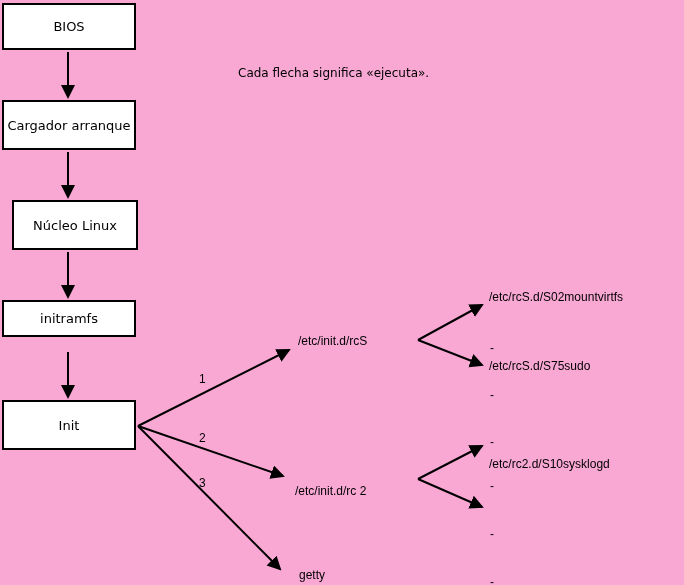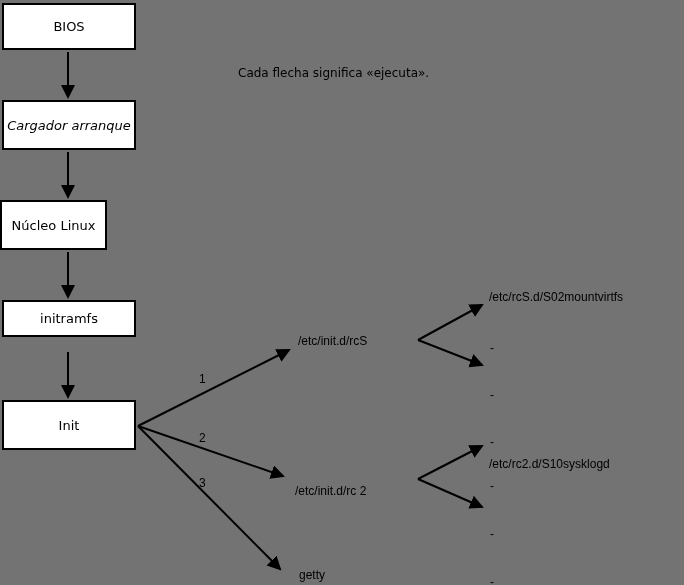--- a/index.html
+++ b/index.html
@@ -1,20 +1,20 @@
 <!DOCTYPE html>
 <html><head>
 <meta charset="utf-8">
 <style>
   html, body { margin: 0; padding: 0; background: #ffffff; }
   .canvas {
     position: relative;
     width: 684px;
     height: 585px;
-    background: #737373;
+    background: #f9a8d4;
     overflow: hidden;
     font-family: "DejaVu Sans", "Liberation Sans", sans-serif;
     color: #000000;
   }
   .arrows {
     position: absolute;
     left: 0; top: 0;
     width: 684px; height: 585px;
   }
   .box {
@@ -66,24 +66,24 @@
       <line x1="418" y1="340" x2="482" y2="365" marker-end="url(#ah)"></line>
 
       <line x1="418" y1="479" x2="482" y2="446" marker-end="url(#ah)"></line>
       <line x1="418" y1="479" x2="482" y2="507" marker-end="url(#ah)"></line>
     </g>
   </svg>
 
   <div class="box" style="left:2px; top:3px; width:134px; height:47px;">
     <span>BIOS</span>
   </div>
-  <div class="box" style="left:2px; top:100px; width:134px; height:50px;font-style:italic;">
+  <div class="box" style="left:2px; top:100px; width:134px; height:50px;">
     <span>Cargador arranque</span>
   </div>
-  <div class="box" style="left:0; top:200px; width:107px; height:50px;">
+  <div class="box" style="left:12px; top:200px; width:126px; height:50px;">
     <span>Núcleo Linux</span>
   </div>
   <div class="box" style="left:2px; top:300px; width:134px; height:37px;">
     <span>initramfs</span>
   </div>
   <div class="box" style="left:2px; top:400px; width:134px; height:50px;">
     <span>Init</span>
   </div>
 
   <span class="lbl" style="left:238px; top:65px;">Cada flecha significa «ejecuta».</span>
@@ -95,20 +95,21 @@
   <span class="lbl mono" style="left:298px; top:333px;">/etc/init.d/rcS</span>
   <span class="lbl mono" style="left:295px; top:470px;margin-top:13px;">/etc/init.d/rc 2</span>
   <span class="lbl mono" style="left:299px; top:567px;">getty</span>
 
   <span class="lbl mono" style="left:489px; top:289px;">/etc/rcS.d/S02mountvirtfs</span>
   <div class="lbl mono ellipsis-col ellipsis-rcs" style="left:490px; top:309px;">
     <span>-</span>
     <span>-</span>
     <span>-</span>
   </div>
+  <span class="lbl mono" style="left:489px; top:358px;">/etc/rcS.d/S75sudo</span>
 
   <span class="lbl mono" style="left:489px; top:428px;margin-top:28px;">/etc/rc2.d/S10sysklogd</span>
   <div class="lbl mono ellipsis-col ellipsis-rc2" style="left:490px; top:446px;">
     <span>-</span>
     <span>-</span>
     <span>-</span>
   </div>
 
 </div>
 

